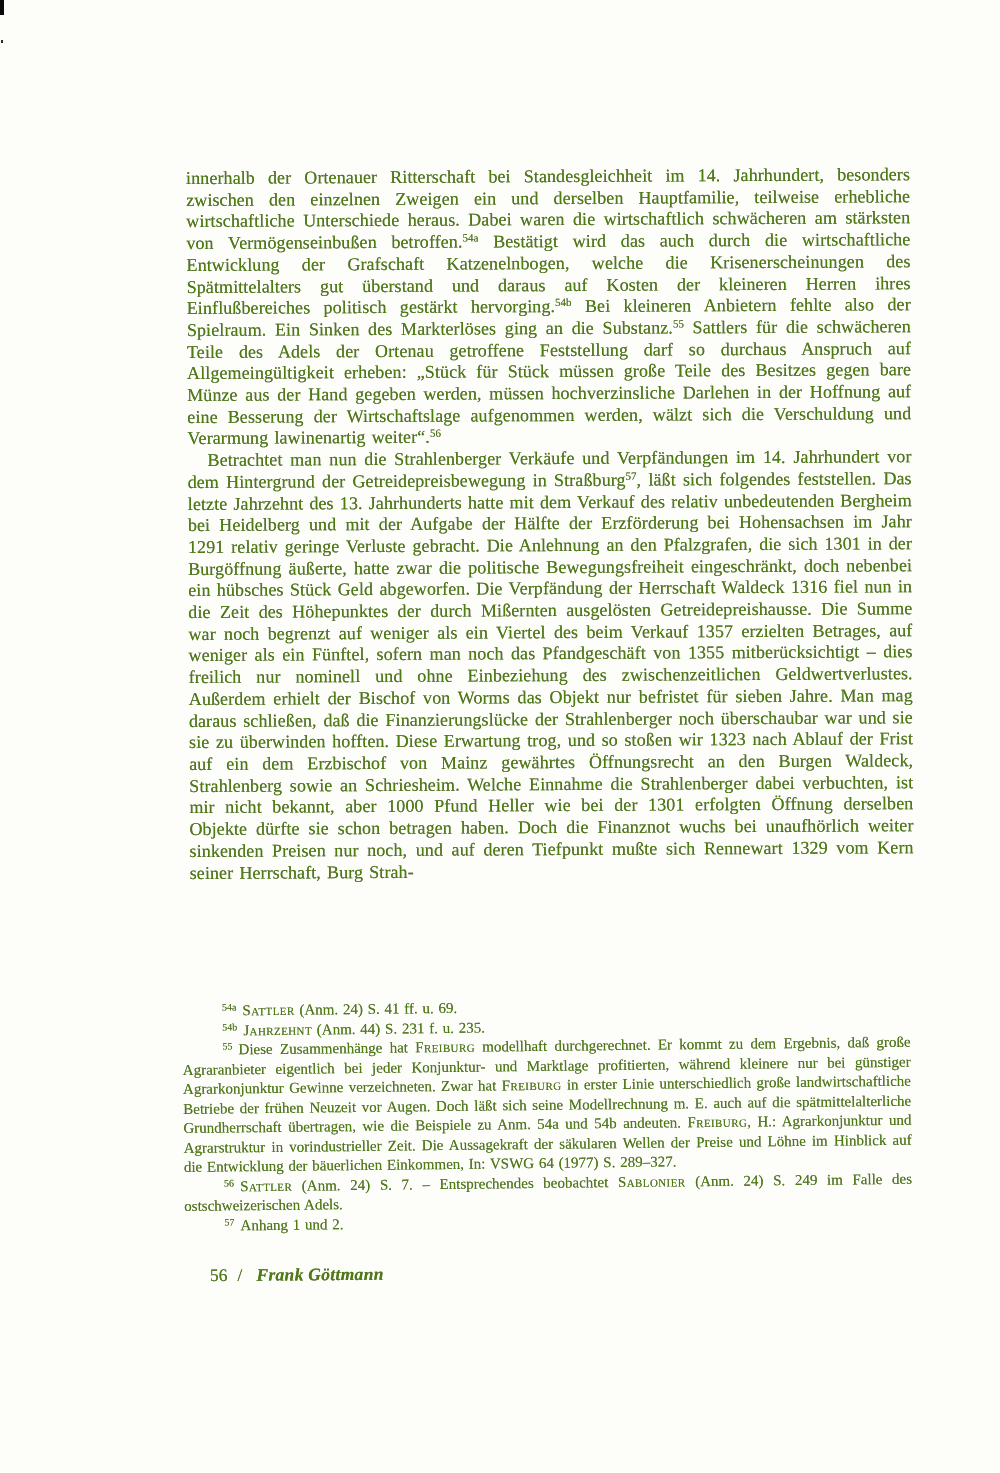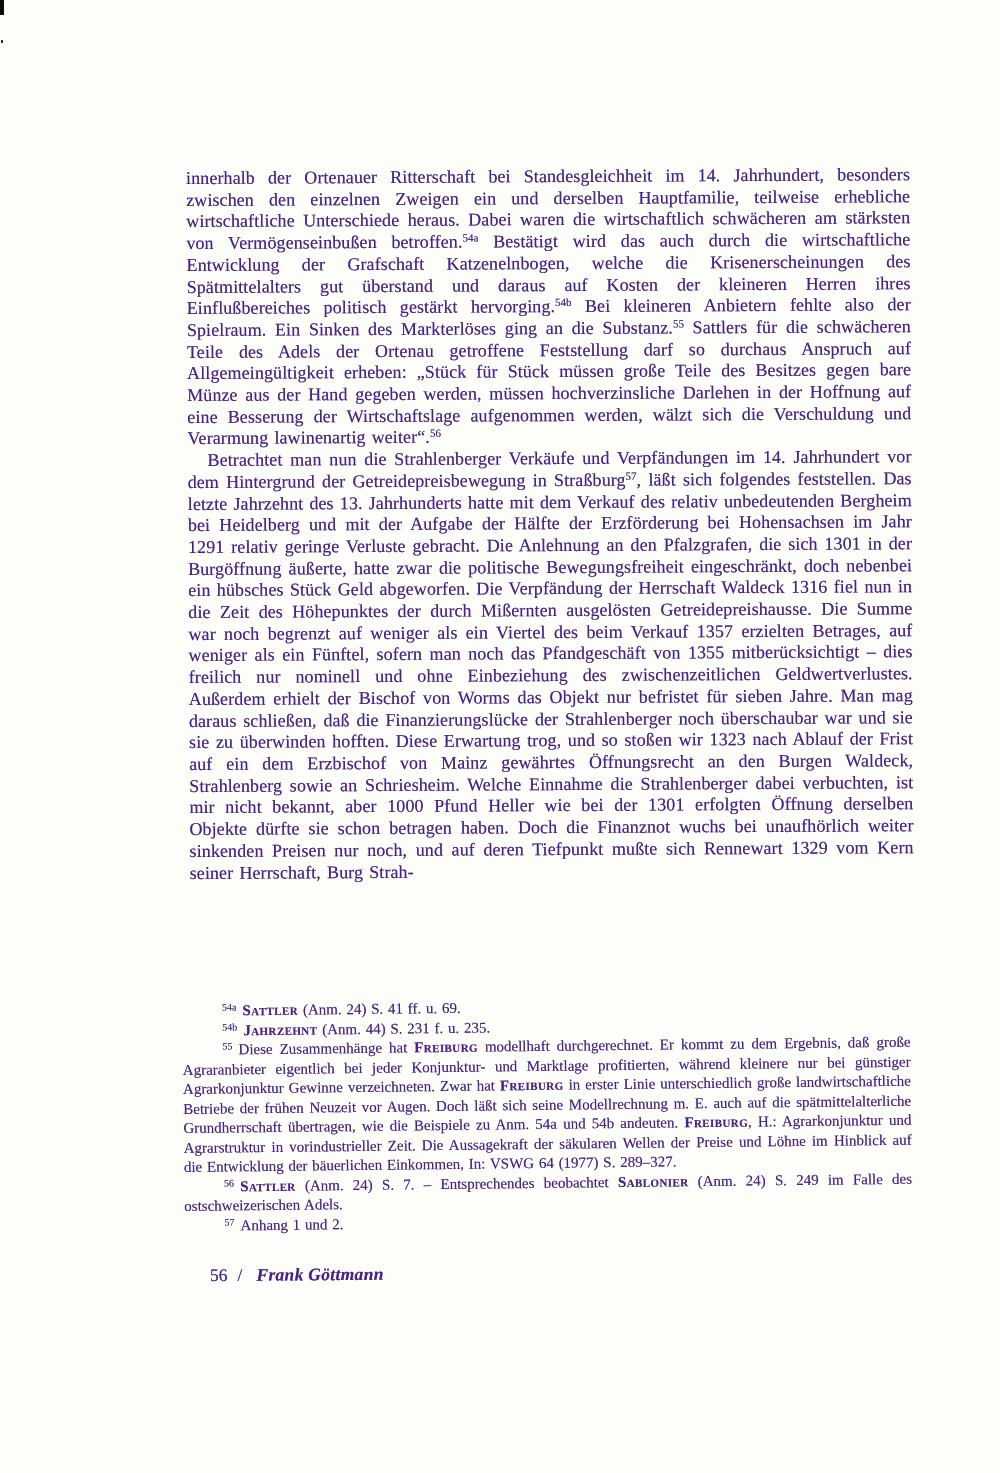--- a/index.html
+++ b/index.html
@@ -5,21 +5,21 @@
   html, body { margin: 0; padding: 0; }
   body {
     width: 1000px; height: 1473px;
     background: #fbfbf8;
     font-family: "Liberation Serif", serif;
   }
   .page {
     position: relative;
     width: 1000px; height: 1473px;
     background: #fdfdfa;
-    color: #4c1d95;
+    color: #4d7c0f;
     overflow: hidden;
   }
   .scan-bar {
     position: absolute; left: 0; top: 0;
     width: 4px; height: 15px; background: #0a0a0a;
   }
   .scan-dot {
     position: absolute; left: 1px; top: 40px;
     width: 2px; height: 3px; background: #2a2a2a;
   }
@@ -32,21 +32,21 @@
     font-size: 18px; line-height: 21.7px;
     text-align: justify;
     word-spacing: 1.5px; letter-spacing: 0.1px;
     text-shadow: 0 0 0.5px rgba(10,8,5,0.55);
   }
   .body-para.indent { text-indent: 20px; }
   sup.fn-ref {
     font-size: 11px; line-height: 0; vertical-align: 6px;
     letter-spacing: 0;
   }
-  .smallcaps { font-variant: small-caps; letter-spacing: 0.4px; font-weight: bold; }
+  .smallcaps { font-variant: small-caps; letter-spacing: 0.4px; }
   .section-footnotes {
     position: absolute; left: 182px; top: 1002px; width: 728px;
     transform: rotate(-0.65deg); transform-origin: top left;
   }
   .footnote {
     margin: 0;
     font-size: 15px; line-height: 19.5px;
     text-align: justify;
     text-indent: 40px;
     word-spacing: 1px;

